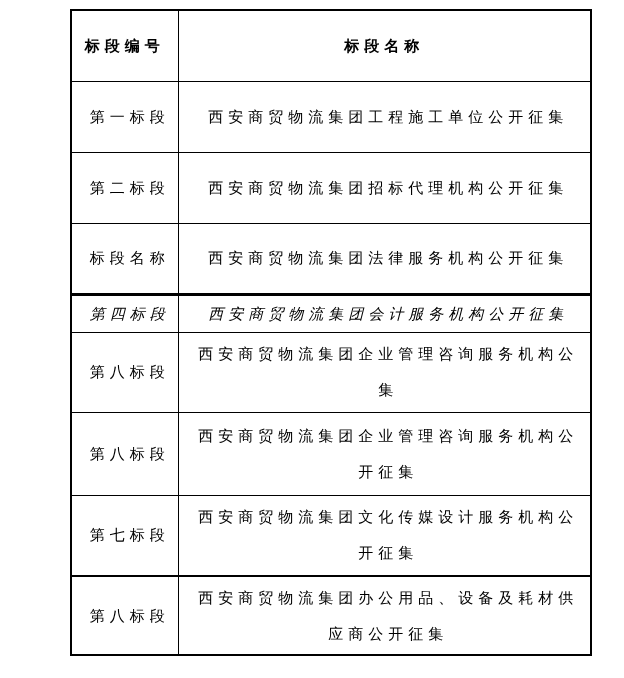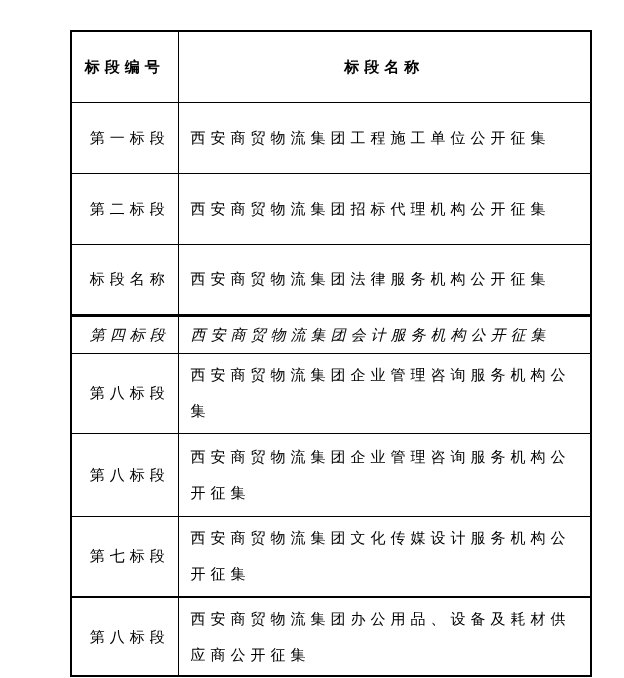--- a/index.html
+++ b/index.html
@@ -17,21 +17,21 @@
     height: 678px;
     background: var(--page-bg);
     overflow: hidden;
     position: relative;
     font-family: "Liberation Serif", "DejaVu Serif", serif;
     color: var(--text);
   }
   table.doc-table {
     position: absolute;
     left: 70px;
-    top: 30px;
+    top: 9px;
     width: 520px;
     border-collapse: collapse;
     table-layout: fixed;
     border: 2px solid var(--border);
   }
   .doc-table col.col-id   { width: 107px; }
   .doc-table col.col-name { width: 413px; }
   .doc-table th, .doc-table td {
     border: 1px solid var(--border);
     font-size: 15px;
@@ -45,21 +45,21 @@
     font-weight: bold;
     text-align: center;
     line-height: 20px;
   }
   .doc-table td.cell-id {
     text-align: center;
     line-height: 22px;
     padding-left: 10px;
   }
   .doc-table td.cell-name {
-    text-align: left;
+    text-align: center;
     padding-left: 12px;
     padding-right: 4px;
     line-height: 36px;
     white-space: pre-line;
   }
   
   tr.h-hdr { height: 71px; }
   tr.h-71  { height: 71px; }
   tr.h-38  { height: 38px; font-style: italic; }
   tr.h-80  { height: 80px; }

